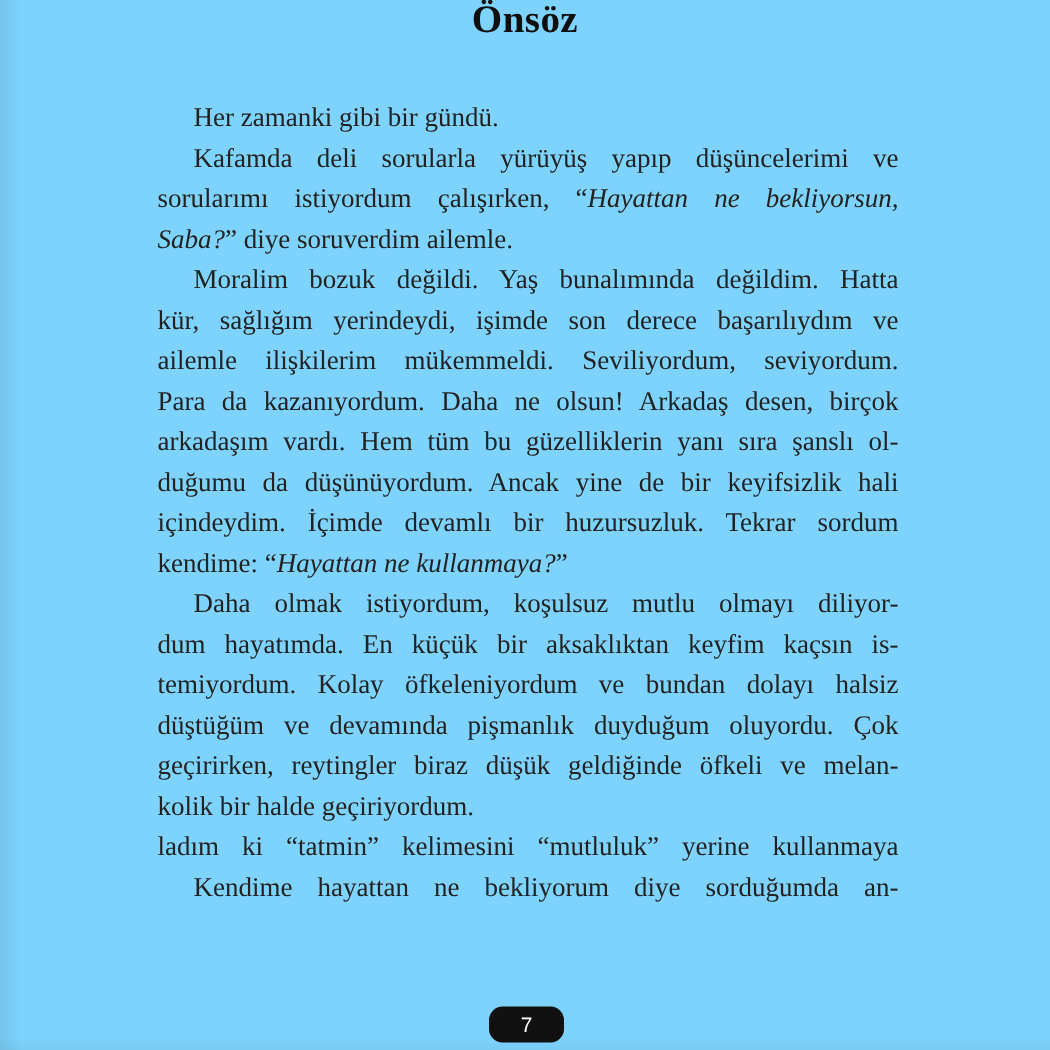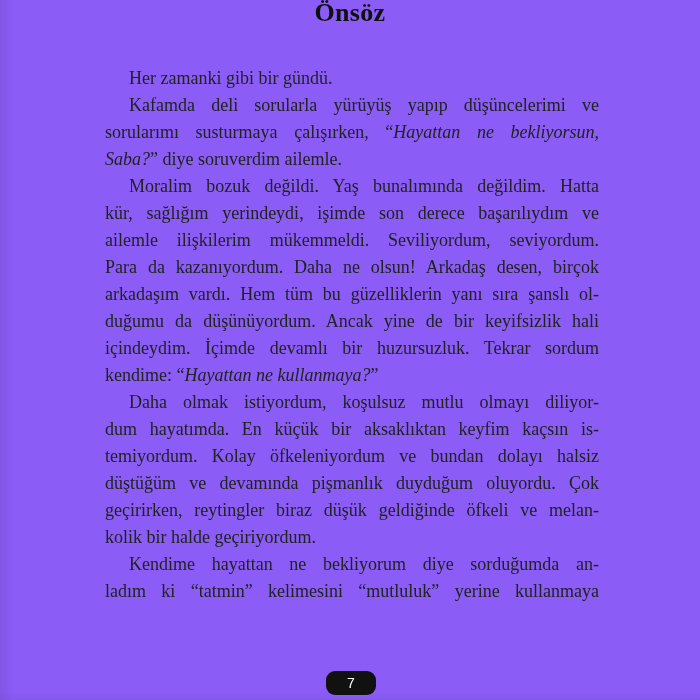--- a/index.html
+++ b/index.html
@@ -1,20 +1,20 @@
 <!DOCTYPE html>
 <html><head>
 <meta charset="utf-8">
 <style>
   html, body { margin: 0; padding: 0; background: #ffffff; }
   .canvas {
     position: relative;
     width: 700px;
     height: 700px;
-    background: #8b5cf6;
+    background: #7dd3fc;
     overflow: hidden;
     font-family: "Liberation Serif", "DejaVu Serif", serif;
   }
   .edge-shade-left {
     position: absolute;
     left: 0; top: 0; bottom: 0;
     width: 14px;
     background: linear-gradient(to right, rgba(0,0,0,0.07), rgba(0,0,0,0));
     pointer-events: none;
   }
@@ -82,38 +82,38 @@
 </style>
 </head>
 <body>
 
 <div class="canvas">
   <h1 class="title">Önsöz</h1>
 
   <div class="text-block">
       <div class="line indent"><span>Her zamanki gibi bir gündü.</span></div>
       <div class="line indent justify"><span>Kafamda deli sorularla yürüyüş yapıp düşüncelerimi ve</span></div>
-      <div class="line justify"><span>sorularımı susturmaya çalışırken, “</span><span class="italic">Hayattan ne bekliyorsun,</span></div>
+      <div class="line justify"><span>sorularımı istiyordum çalışırken, “</span><span class="italic">Hayattan ne bekliyorsun,</span></div>
       <div class="line"><span class="italic">Saba?</span><span>” diye soruverdim ailemle.</span></div>
       <div class="line indent justify"><span>Moralim bozuk değildi. Yaş bunalımında değildim. Hatta</span></div>
       <div class="line justify"><span>kür, sağlığım yerindeydi, işimde son derece başarılıydım ve</span></div>
       <div class="line justify"><span>ailemle ilişkilerim mükemmeldi. Seviliyordum, seviyordum.</span></div>
       <div class="line justify"><span>Para da kazanıyordum. Daha ne olsun! Arkadaş desen, birçok</span></div>
       <div class="line justify"><span>arkadaşım vardı. Hem tüm bu güzelliklerin yanı sıra şanslı ol-</span></div>
       <div class="line justify"><span>duğumu da düşünüyordum. Ancak yine de bir keyifsizlik hali</span></div>
       <div class="line justify"><span>içindeydim. İçimde devamlı bir huzursuzluk. Tekrar sordum</span></div>
       <div class="line"><span>kendime: “</span><span class="italic">Hayattan ne kullanmaya?</span><span>”</span></div>
       <div class="line indent justify"><span>Daha olmak istiyordum, koşulsuz mutlu olmayı diliyor-</span></div>
       <div class="line justify"><span>dum hayatımda. En küçük bir aksaklıktan keyfim kaçsın is-</span></div>
       <div class="line justify"><span>temiyordum. Kolay öfkeleniyordum ve bundan dolayı halsiz</span></div>
       <div class="line justify"><span>düştüğüm ve devamında pişmanlık duyduğum oluyordu. Çok</span></div>
       <div class="line justify"><span>geçirirken, reytingler biraz düşük geldiğinde öfkeli ve melan-</span></div>
       <div class="line"><span>kolik bir halde geçiriyordum.</span></div>
+      <div class="line justify"><span>ladım ki “tatmin” kelimesini “mutluluk” yerine kullanmaya</span></div>
       <div class="line indent justify"><span>Kendime hayattan ne bekliyorum diye sorduğumda an-</span></div>
-      <div class="line justify"><span>ladım ki “tatmin” kelimesini “mutluluk” yerine kullanmaya</span></div>
     </div>
 
   <div class="page-badge">
     <span>7</span>
   </div>
 
   <div class="edge-shade-left"></div>
   <div class="edge-shade-bottom"></div>
 </div>
 

